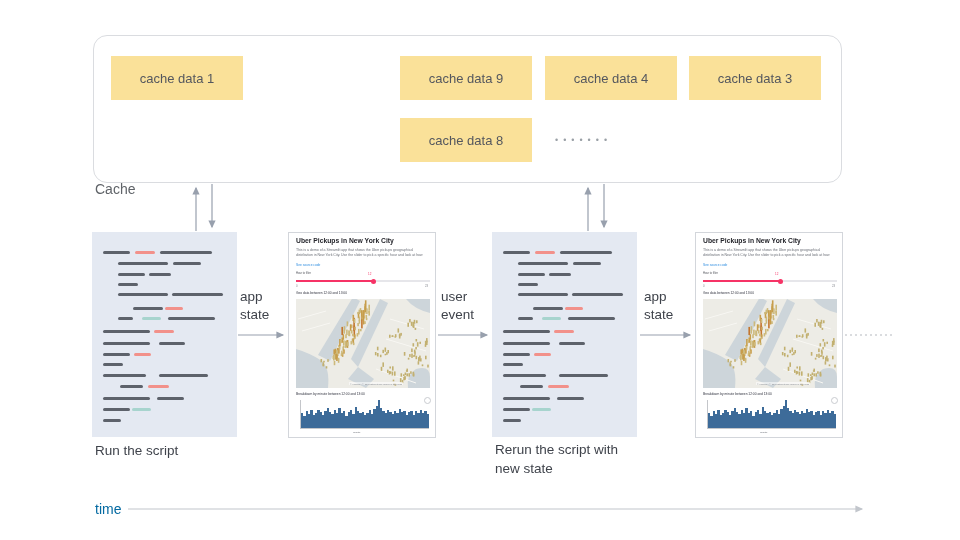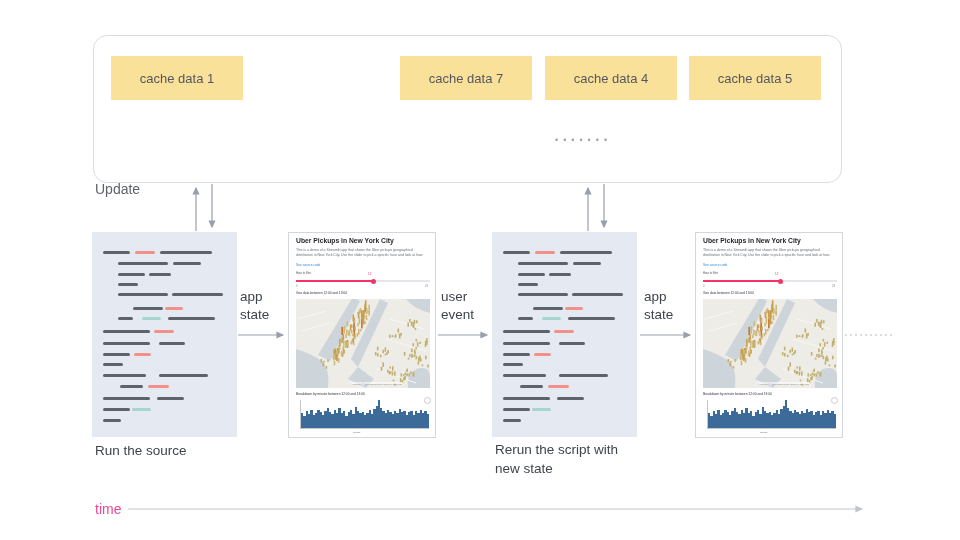--- a/index.html
+++ b/index.html
@@ -43,36 +43,37 @@
   .hist{position:absolute;left:11px;top:167px;width:128px;height:28px;
     border-left:1px solid #c4c6ca;border-bottom:1px solid #c4c6ca;}
   .hist-bars{position:absolute;inset:0;display:flex;align-items:flex-end;}
   .hist-bars i{flex:1 1 auto;display:block;}
   .hist-menu{position:absolute;right:-2px;top:-3px;width:5px;height:5px;border-radius:50%;
     border:0.5px solid #c9cbd0;background:#fff;}
   .hist-xlabel{left:64px;top:197px;font-size:5px;color:#6a6e76;transform:scale(.5);white-space:nowrap;}
   
   .arrow-label{position:absolute;width:48px;font-size:13.5px;line-height:18px;color:#3f434b;}
   .step-label{position:absolute;font-size:13.5px;line-height:19px;color:#3f434b;}
-  .time-label{position:absolute;left:95px;top:501px;font-size:14px;color:#ec4899;}
+  .time-label{position:absolute;left:95px;top:501px;font-size:14px;color:#0369a1;}
   .connectors{position:absolute;left:0;top:0;pointer-events:none;}
 </style>
 </head>
 <body>
 
 <div class="canvas">
 
   <div class="cache-container">
     <div class="cache-box" style="left:17px;top:20px">cache data 1</div>
-    <div class="cache-box" style="left:306px;top:20px">cache data 7</div>
+    <div class="cache-box" style="left:306px;top:20px">cache data 9</div>
     <div class="cache-box" style="left:451px;top:20px">cache data 4</div>
-    <div class="cache-box" style="left:595px;top:20px">cache data 5</div>
+    <div class="cache-box" style="left:595px;top:20px">cache data 3</div>
+    <div class="cache-box" style="left:306px;top:82px">cache data 8</div>
     <div class="cache-dots" style="left:461px;top:99px">•••••••</div>
   </div>
-  <div class="cache-label">Update</div>
+  <div class="cache-label">Cache</div>
 
   <div class="script-panel" style="left:92px">
     <div class="code-lines">
         <i style="left: 11px; top: 19px; width: 27px; background: rgb(93, 98, 107);"></i>
         <i style="left: 43px; top: 19px; width: 20px; background: rgb(242, 145, 138);"></i>
         <i style="left: 68px; top: 19px; width: 52px; background: rgb(93, 98, 107);"></i>
         <i style="left: 26px; top: 30px; width: 50px; background: rgb(93, 98, 107);"></i>
         <i style="left: 81px; top: 30px; width: 28px; background: rgb(93, 98, 107);"></i>
         <i style="left: 26px; top: 41px; width: 27px; background: rgb(93, 98, 107);"></i>
         <i style="left: 57px; top: 41px; width: 22px; background: rgb(93, 98, 107);"></i>
@@ -708,17 +709,17 @@
       <line x1="640" y1="335" x2="690" y2="335" marker-end="url(#mA)"></line>
     </g>
     <line x1="845" y1="335" x2="893" y2="335" stroke="#b6bac0" stroke-width="1.2" stroke-dasharray="2,3"></line>
     <line x1="128" y1="509" x2="862" y2="509" stroke="#c2c6cc" stroke-width="1.2" marker-end="url(#mB)"></line>
   </svg>
 
   <div class="arrow-label" style="left:240px;top:288px">app state</div>
   <div class="arrow-label" style="left:441px;top:288px">user event</div>
   <div class="arrow-label" style="left:644px;top:288px">app state</div>
 
-  <div class="step-label" style="left:95px;top:441px;width:140px">Run the source</div>
+  <div class="step-label" style="left:95px;top:441px;width:140px">Run the script</div>
   <div class="step-label" style="left:495px;top:440px;width:142px">Rerun the script with new state</div>
 
   <div class="time-label">time</div>
 </div>
 
 </body></html>

